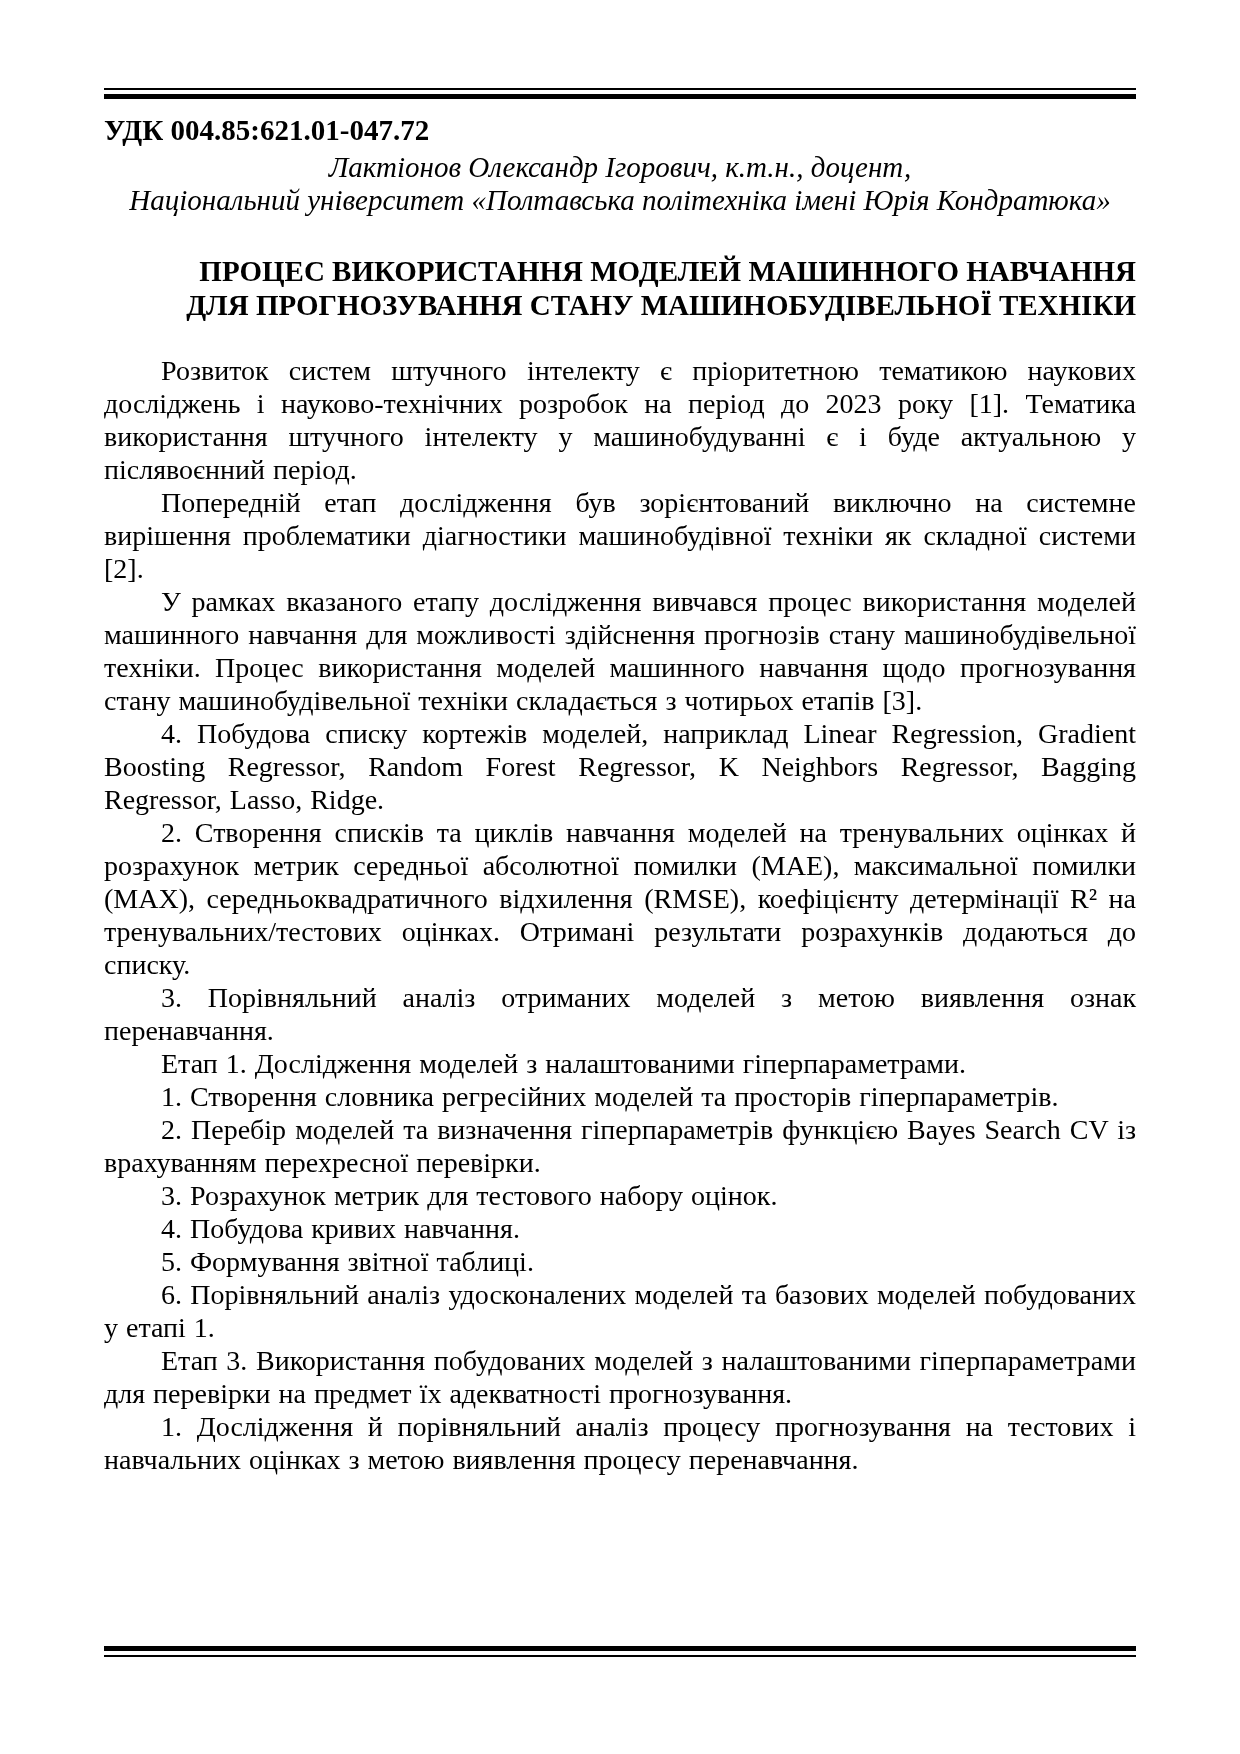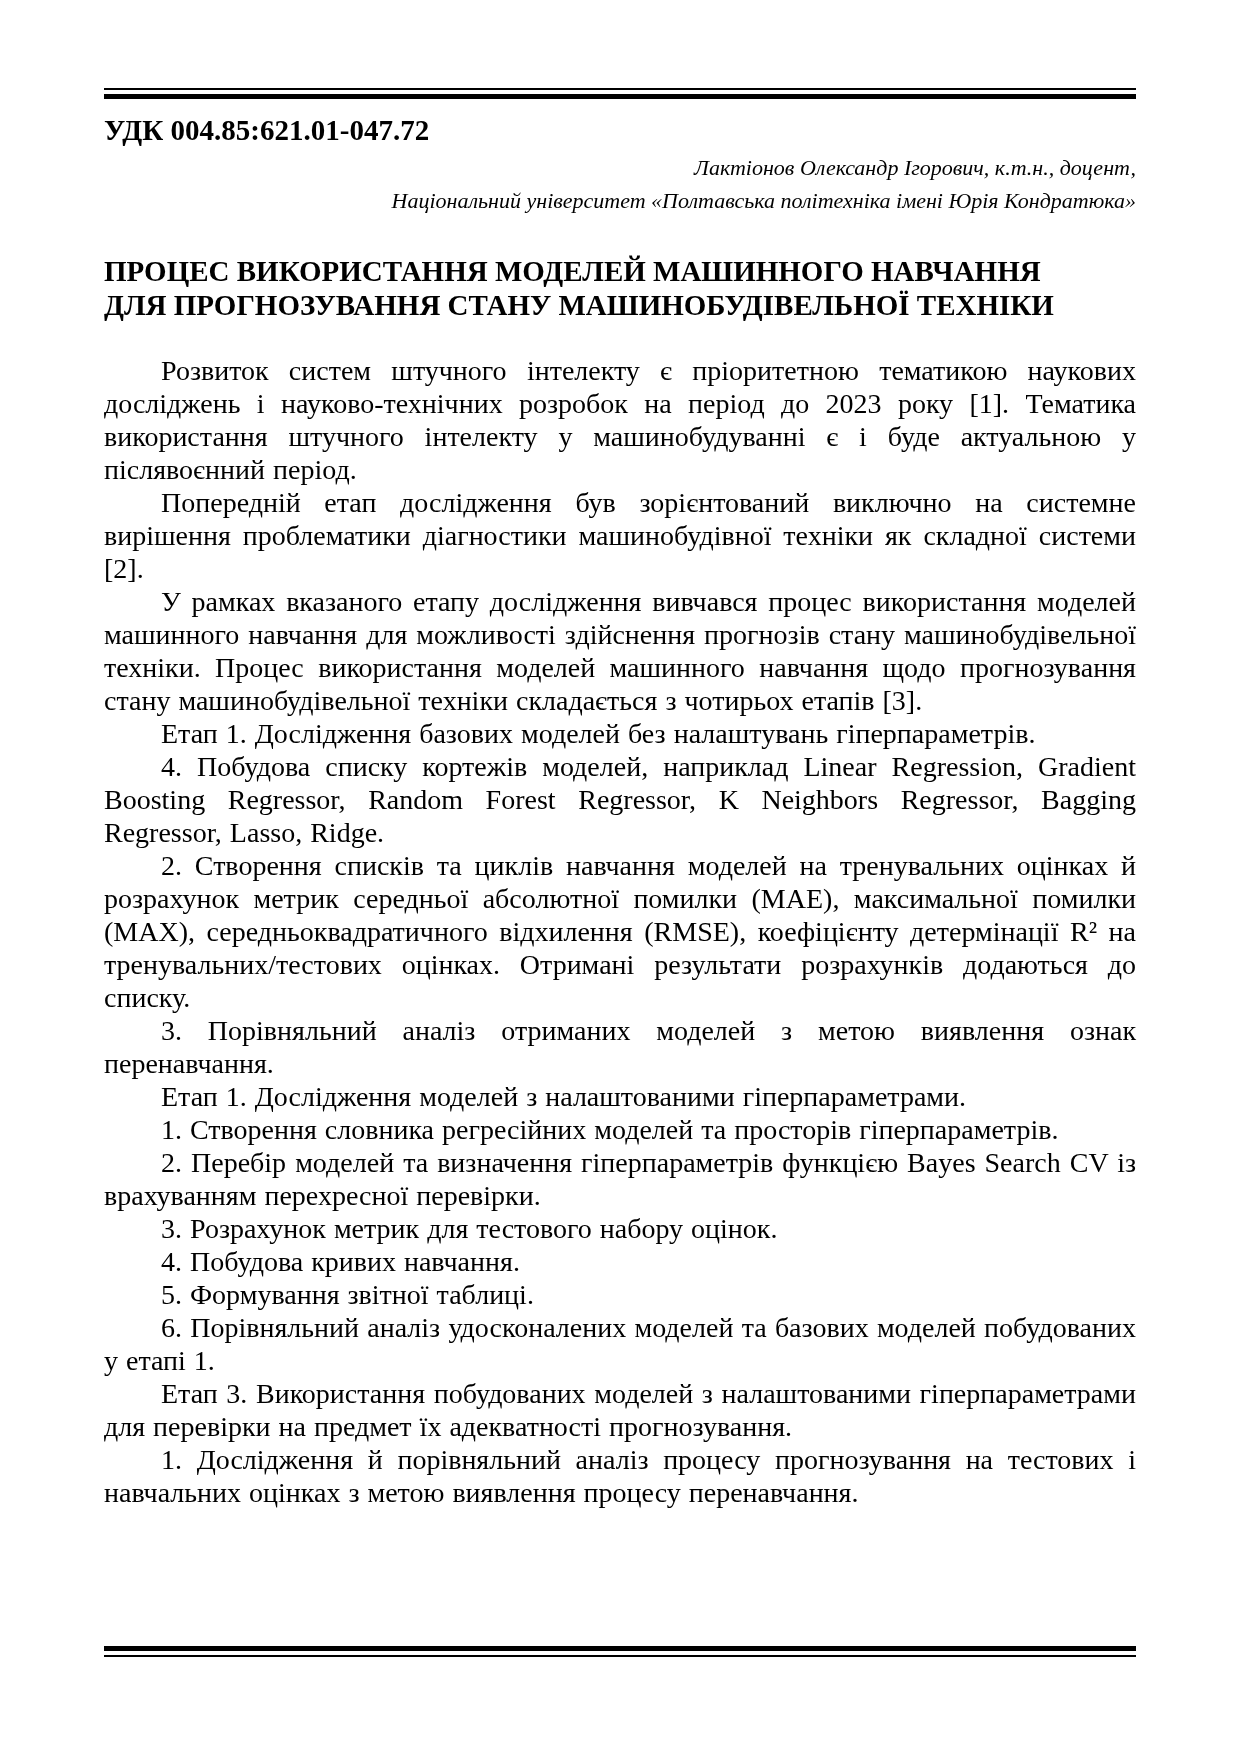--- a/index.html
+++ b/index.html
@@ -44,28 +44,28 @@
   }
   .udk {
     margin: 0;
     padding-top: 114px;
     font-size: 29px;
     line-height: 33px;
     font-weight: bold;
   }
   .authors {
     margin-top: 4px;
-    text-align: right;
+    text-align: center;
     font-style: italic;
-    font-size: 22px;
+    font-size: 29px;
     line-height: 33px;
   }
   .paper-title {
     margin: 37px 0 0 0;
-    text-align: left;
+    text-align: right;
     font-weight: bold;
     font-size: 29px;
     line-height: 34px;
   }
   .body-text {
     margin-top: 32px;
     font-size: 28px;
     line-height: 33px;
     text-align: justify;
   }
@@ -91,21 +91,20 @@
 
   <h1 class="paper-title">
     <div>ПРОЦЕС ВИКОРИСТАННЯ МОДЕЛЕЙ МАШИННОГО НАВЧАННЯ</div>
     <div>ДЛЯ ПРОГНОЗУВАННЯ СТАНУ МАШИНОБУДІВЕЛЬНОЇ ТЕХНІКИ</div>
   </h1>
 
   <div class="body-text">
     <p>Розвиток систем штучного інтелекту є пріоритетною тематикою наукових досліджень і науково-технічних розробок на період до 2023 року [1]. Тематика використання штучного інтелекту у машинобудуванні є і буде актуальною у післявоєнний період.</p>
     <p>Попередній етап дослідження був зорієнтований виключно на системне вирішення проблематики діагностики машинобудівної техніки як складної системи [2].</p>
     <p>У рамках вказаного етапу дослідження вивчався процес використання моделей машинного навчання для можливості здійснення прогнозів стану машинобудівельної техніки. Процес використання моделей машинного навчання щодо прогнозування стану машинобудівельної техніки складається з чотирьох етапів [3].</p>
-    <p>Етап 1. Дослідження базових моделей без налаштувань гіперпараметрів.</p>
     <p>4. Побудова списку кортежів моделей, наприклад Linear Regression, Gradient Boosting Regressor, Random Forest Regressor, K Neighbors Regressor, Bagging Regressor, Lasso, Ridge.</p>
     <p>2. Створення списків та циклів навчання моделей на тренувальних оцінках й розрахунок метрик середньої абсолютної помилки (MAE), максимальної помилки (MAX), середньоквадратичного відхилення (RMSE), коефіцієнту детермінації R² на тренувальних/тестових оцінках. Отримані результати розрахунків додаються до списку.</p>
     <p>3. Порівняльний аналіз отриманих моделей з метою виявлення ознак перенавчання.</p>
     <p>Етап 1. Дослідження моделей з налаштованими гіперпараметрами.</p>
     <p>1. Створення словника регресійних моделей та просторів гіперпараметрів.</p>
     <p>2. Перебір моделей та визначення гіперпараметрів функцією Bayes Search CV із врахуванням перехресної перевірки.</p>
     <p>3. Розрахунок метрик для тестового набору оцінок.</p>
     <p>4. Побудова кривих навчання.</p>
     <p>5. Формування звітної таблиці.</p>
     <p>6. Порівняльний аналіз удосконалених моделей та базових моделей побудованих у етапі 1.</p>

